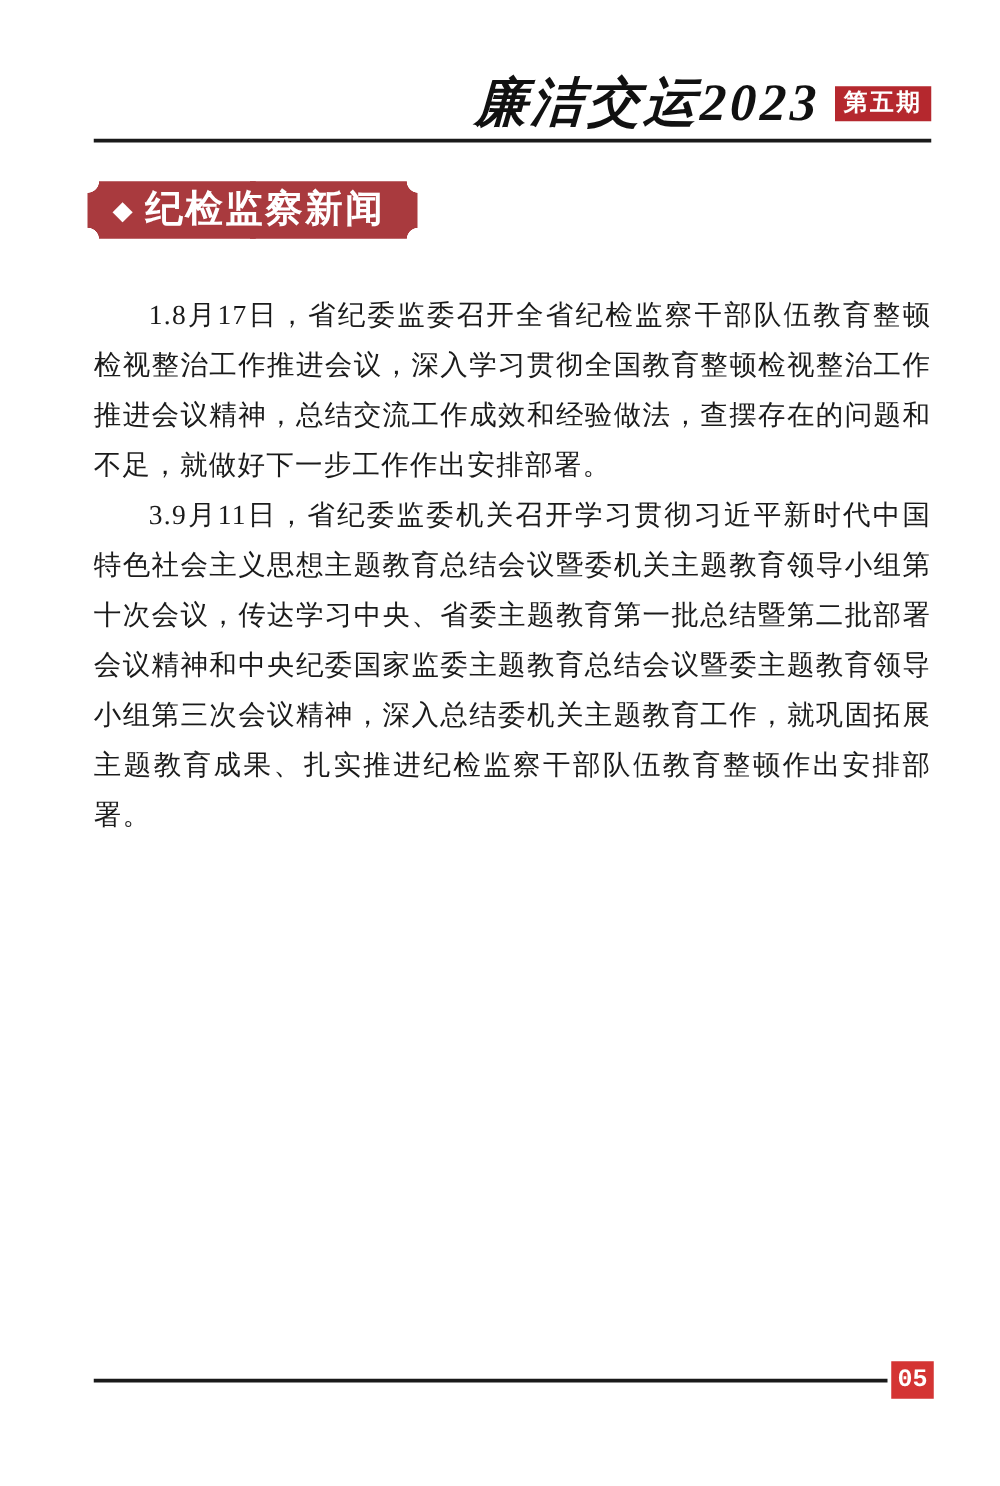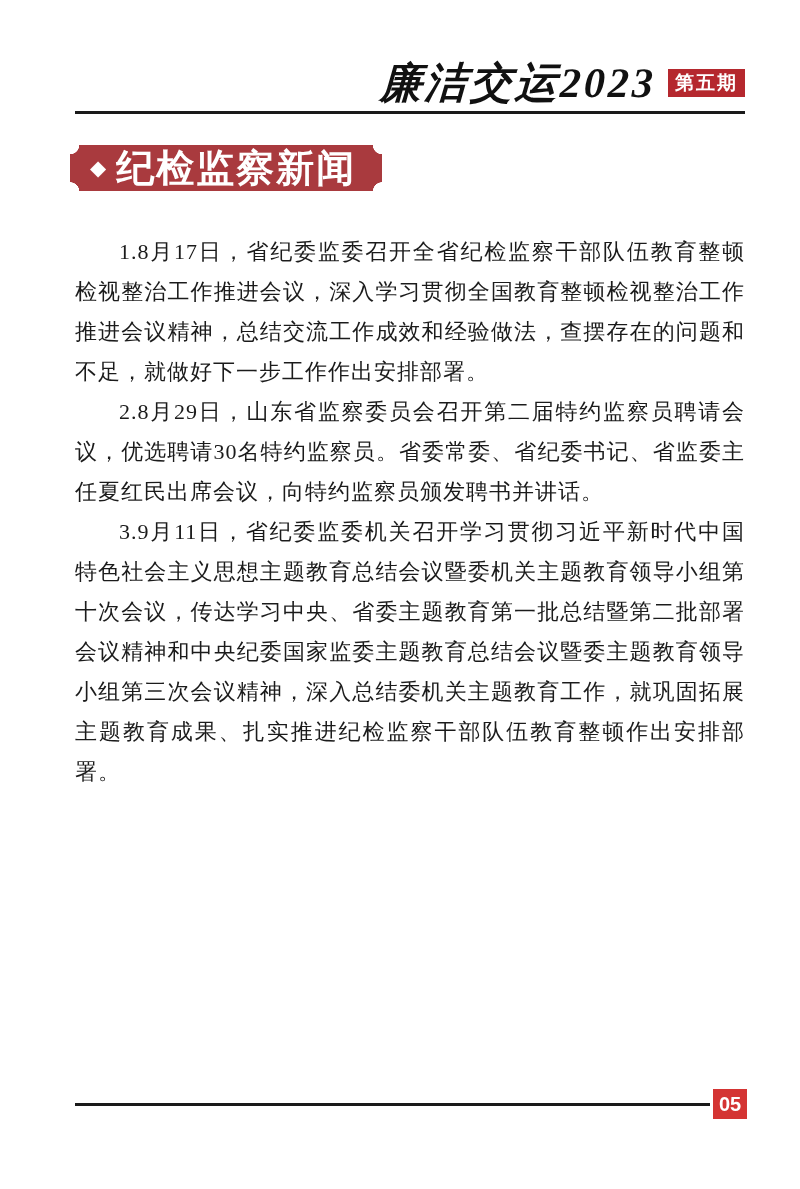--- a/index.html
+++ b/index.html
@@ -75,21 +75,21 @@
       radial-gradient(circle at 0 100%,    transparent 9px, var(--r) 9.5px) bottom left / 51% 51% no-repeat,
       radial-gradient(circle at 100% 100%, transparent 9px, var(--r) 9.5px) bottom right/ 51% 51% no-repeat;
     color: #fff;
   }
   .section-badge .diamond {
     font-size: 21px;
     margin-right: 10px;
     line-height: 1;
   }
   .section-badge .section-title {
-    font-size: 38px;
+    font-size: 30px;
     font-weight: 700;
     letter-spacing: 2px;
     line-height: 1;
     white-space: nowrap;
   }
 
   
   .article {
     margin-top: 41px;
     width: 670px;
@@ -123,21 +123,21 @@
     flex: 0 0 auto;
     width: 34px;
     height: 30px;
     background: var(--page-number-red);
     color: #fff;
     font-size: 20px;
     font-weight: 700;
     display: flex;
     align-items: center;
     justify-content: center;
-    font-family: Liberation Sans, sans-serif;
+    font-family: Liberation Mono, monospace;
   }
 </style>
 </head>
 <body>
 
 <div class="page">
 
   
   <div class="masthead-row">
     <div class="masthead-title">廉洁交运2023</div>
@@ -147,21 +147,20 @@
 
   
   <div class="section-badge">
     <span class="diamond">◆</span>
     <span class="section-title">纪检监察新闻</span>
   </div>
 
   
   <div class="article">
     <p>1.8月17日，省纪委监委召开全省纪检监察干部队伍教育整顿检视整治工作推进会议，深入学习贯彻全国教育整顿检视整治工作推进会议精神，总结交流工作成效和经验做法，查摆存在的问题和不足，就做好下一步工作作出安排部署。</p>
-    <p>2.8月29日，山东省监察委员会召开第二届特约监察员聘请会议，优选聘请30名特约监察员。省委常委、省纪委书记、省监委主任夏红民出席会议，向特约监察员颁发聘书并讲话。</p>
     <p>3.9月11日，省纪委监委机关召开学习贯彻习近平新时代中国特色社会主义思想主题教育总结会议暨委机关主题教育领导小组第十次会议，传达学习中央、省委主题教育第一批总结暨第二批部署会议精神和中央纪委国家监委主题教育总结会议暨委主题教育领导小组第三次会议精神，深入总结委机关主题教育工作，就巩固拓展主题教育成果、扎实推进纪检监察干部队伍教育整顿作出安排部署。</p>
   </div>
 
   
   <div class="footer">
     <div class="footer-rule"></div>
     <div class="page-number">05</div>
   </div>
 
 </div>

